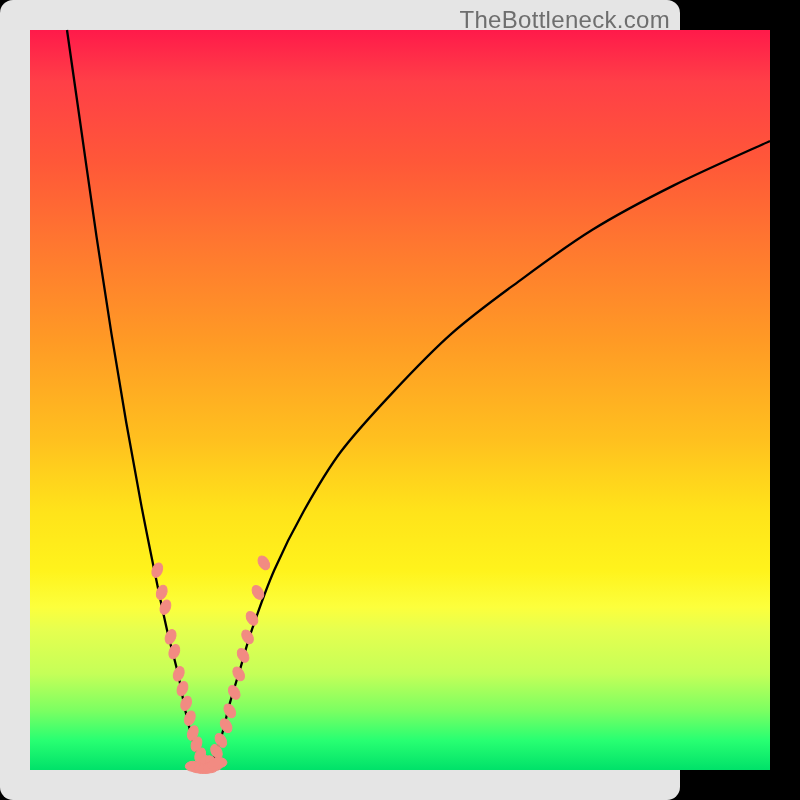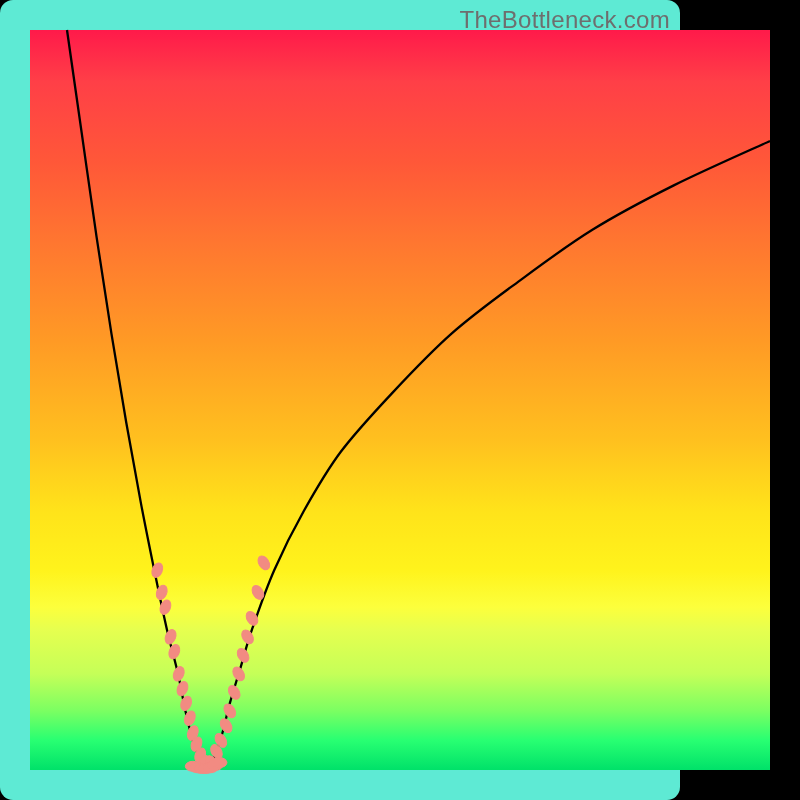--- a/index.html
+++ b/index.html
@@ -10,21 +10,21 @@
     overflow: hidden;
     background: #000;
     font-family: Arial, Helvetica, sans-serif;
   }
   .frame {
     position: absolute;
     left: 0;
     top: 0;
     width: 680px;
     height: 800px;
-    background: #5eead4;
+    background: #e5e5e5;
     border-radius: 13px;
   }
   .plot {
     position: absolute;
     left: 30px;
     top: 30px;
     width: 740px;
     height: 740px;
     
     background: linear-gradient(

